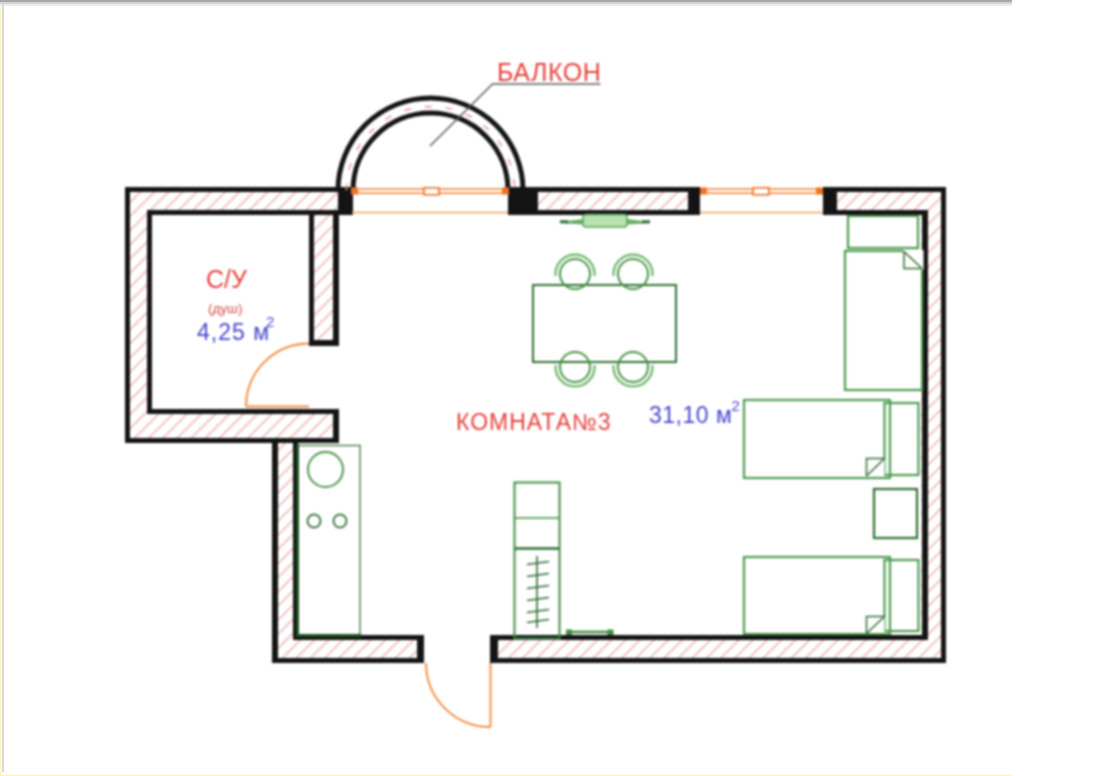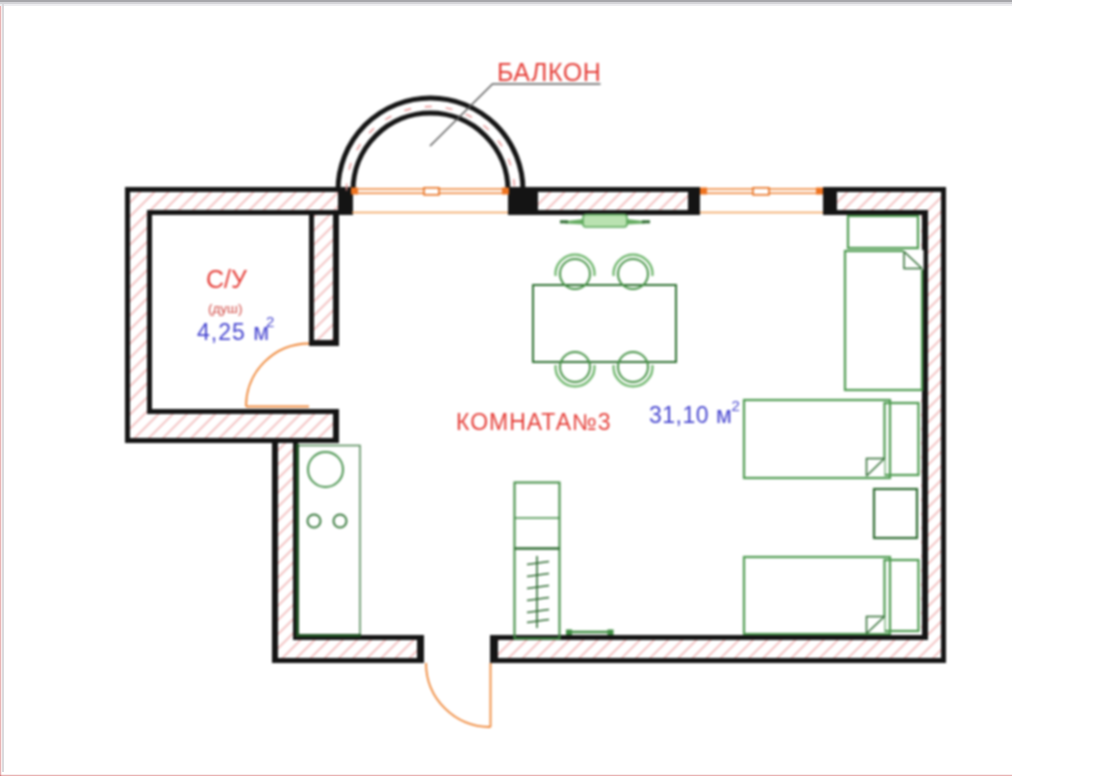--- a/index.html
+++ b/index.html
@@ -1,20 +1,20 @@
 <!DOCTYPE html>
 <html><head>
 <meta charset="utf-8">
 <style>
   html,body{margin:0;padding:0;background:#fff;}
   svg text{font-family:"Liberation Sans",sans-serif;}
 </style>
 </head>
 <body>
-<div style="position:relative;width:1012px;height:776px;background:#b91c1c;overflow:hidden">
+<div style="position:relative;width:1012px;height:776px;background:#fde047;overflow:hidden">
 <svg width="1100" height="776" viewBox="0 0 1100 776" style="position:absolute;left:0;top:0;filter:blur(0.8px)">
 <defs>
   <pattern id="ht" width="10" height="10" patternUnits="userSpaceOnUse" patternTransform="rotate(45)">
     <rect x="0" y="0" width="10" height="10" fill="#ffffff"></rect>
     <line x1="5" y1="-1" x2="5" y2="11" stroke="#eda0a0" stroke-width="1.25"></line>
   </pattern>
 </defs>
 <rect x="0" y="0" width="1100" height="776" fill="#ffffff"></rect>
 
 <g>

